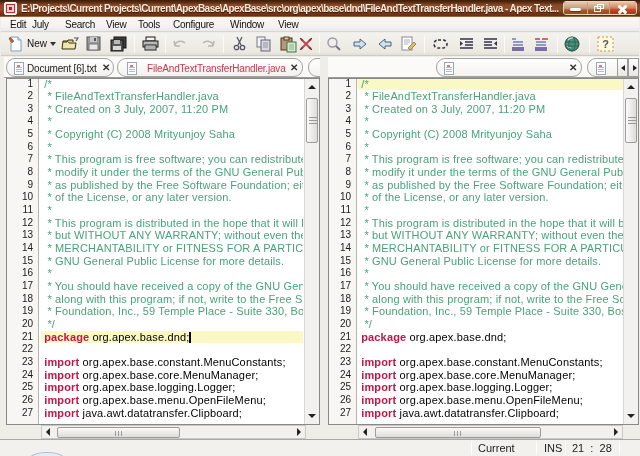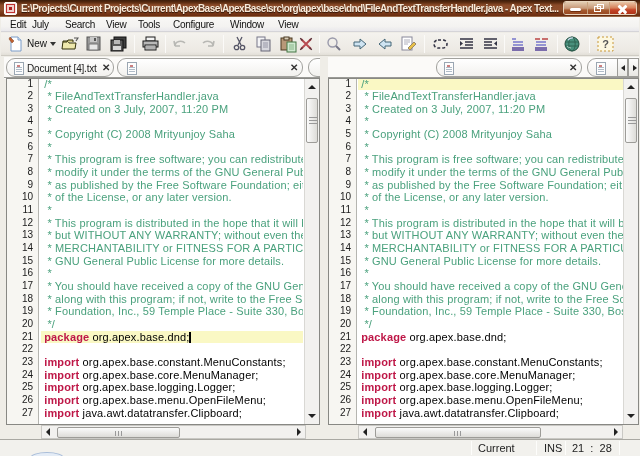--- a/index.html
+++ b/index.html
@@ -233,28 +233,29 @@
     </div>
 
   <div class="pane" style="left:4px; width:316px;">
     <div class="tabsbar">
       <div class="tabline"></div>
       <div class="tab" style="left:2px; width:108px;">
         <div class="ficon" style="left:7px;">
             <i></i>
             <b></b>
           </div>
-        <div class="lbl" style="left:20px;">Document [4].txt</div>
+        <div class="lbl" style="left:20px;">Document [6].txt</div>
         <div class="x" style="left:95px;">✕</div>
       </div>
       <div class="tab" style="left:113px; width:186px;">
         <div class="ficon" style="left:9px;">
             <i></i>
             <b></b>
           </div>
+        <div class="lbl" style="left:29px; color:#c23a52;">FileAndTextTransferHandler.java</div>
         <div class="x" style="left:172px;">✕</div>
       </div>
       <div class="tab" style="left:304px; width:40px;"></div>
     </div>
     <div class="editor" style="left:2px; top:21px; width:314px; height:347px;">
       <div class="gutter" style="width:32px;" id="gutL">
           <div class="num" style="top:-1.5px">1</div>
           <div class="num" style="top:11.165px">2</div>
           <div class="num" style="top:23.83px">3</div>
           <div class="num" style="top:36.495px">4</div>

